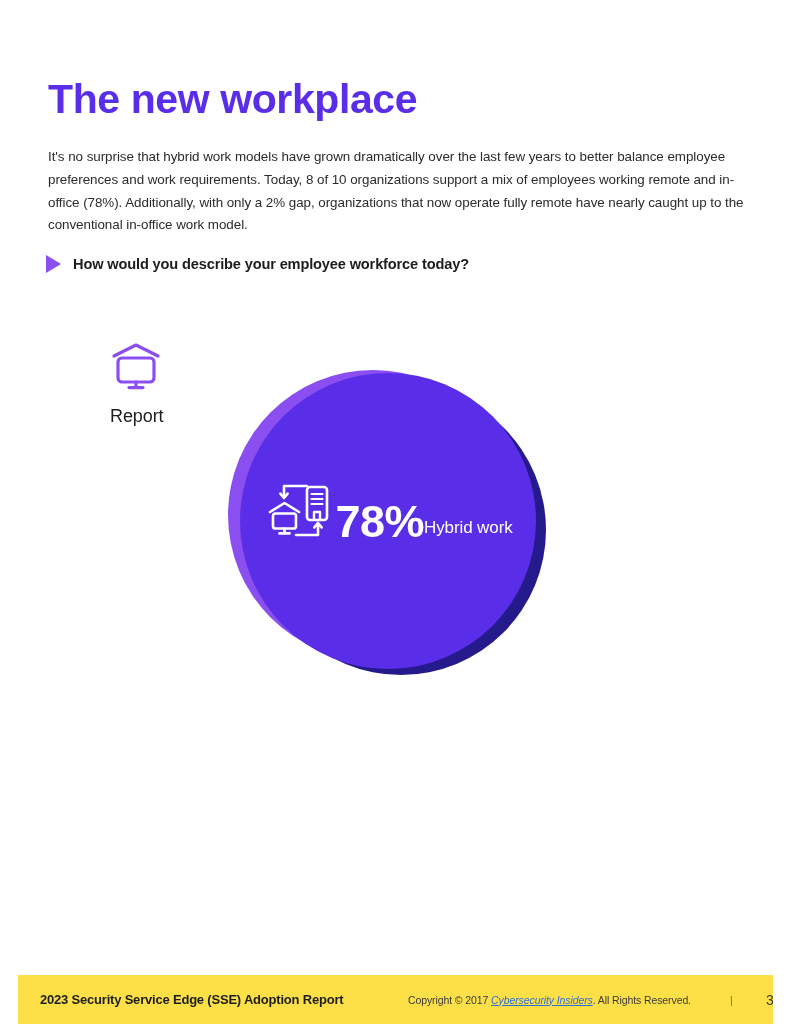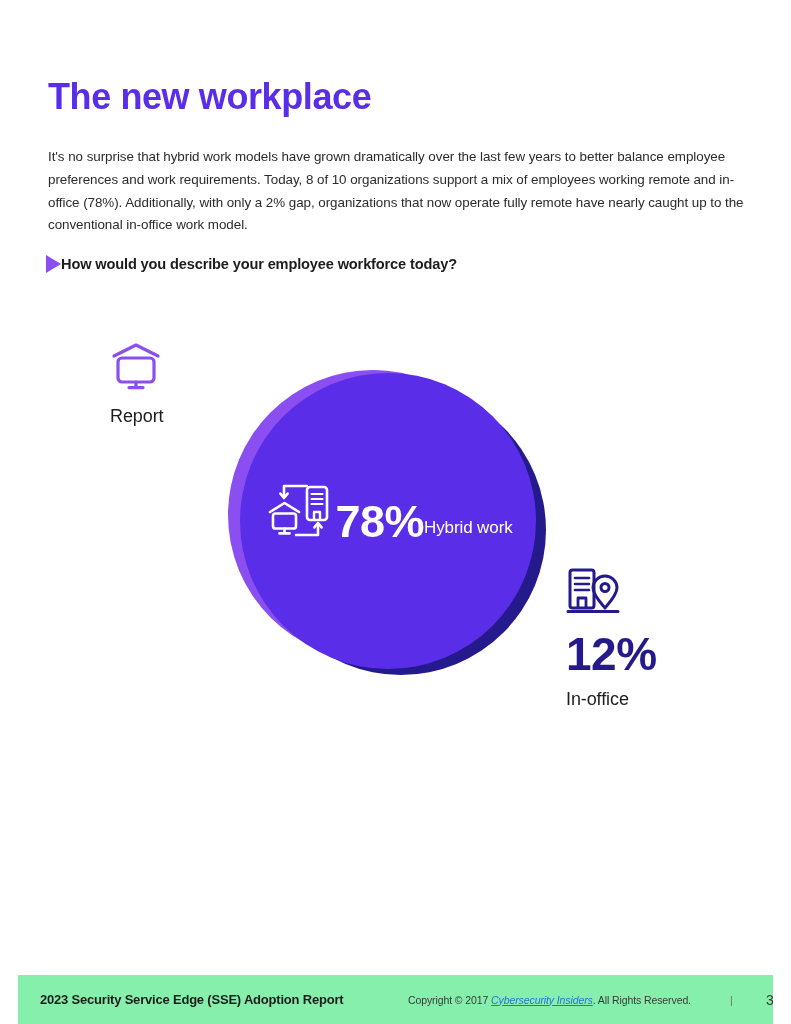--- a/index.html
+++ b/index.html
@@ -20,21 +20,21 @@
     position: absolute;
     inset: 0;
     background: #ffffff;
   }
 
   
   .page-title {
     position: absolute;
     left: 48px;
     top: 48px;
-    font-size: 36px;
+    font-size: 41px;
     font-weight: bold;
     color: #5a2ee8;
     letter-spacing: -0.4px;
     line-height: 1.1;
     margin-top: 29px;
   }
 
   
   .intro {
     position: absolute;
@@ -47,20 +47,21 @@
     letter-spacing: -0.05px;
   }
 
   
   .question-row {
     position: absolute;
     left: 46px;
     top: 255px;
     display: flex;
     align-items: center;
+    gap: 12px;
   }
   .bullet-triangle {
     width: 0;
     height: 0;
     border-left: 15px solid #8b4ef0;
     border-top: 9px solid transparent;
     border-bottom: 9px solid transparent;
     flex: none;
   }
   .question-text {
@@ -177,21 +178,21 @@
     letter-spacing: -0.1px;
   }
 
   
   .footer {
     position: absolute;
     left: 18px;
     right: 18px;
     bottom: 0;
     top: 975px;
-    background: #86efac;
+    background: #fde047;
     display: flex;
     align-items: center;
   }
   .footer-title {
     position: absolute;
     left: 22px;
     font-size: 13px;
     font-weight: bold;
     color: #1d1d1d;
     letter-spacing: -0.2px;
@@ -273,36 +274,20 @@
           <path d="M51 37 L51 29 L57 29 L57 37" stroke="#ffffff" stroke-width="2.4" stroke-linejoin="round" fill="none"></path>
 
           <path d="M33 52 L55 52 L55 41" stroke="#ffffff" stroke-width="2.6" stroke-linecap="round" stroke-linejoin="round" fill="none"></path>
           <path d="M51.4 44.4 L55 40 L58.6 44.4" stroke="#ffffff" stroke-width="2.6" stroke-linecap="round" stroke-linejoin="round" fill="none"></path>
         </svg>
       </span>
       <div class="hybrid-value">78%</div>
       <div class="hybrid-label">Hybrid work</div>
     </div>
 
-    <div class="stat-office">
-      <span>
-        <svg width="54" height="48" viewBox="0 0 54 48" fill="none" aria-hidden="true">
-          <rect x="4" y="5" width="24" height="38" rx="2.5" stroke="#241a8c" stroke-width="3" fill="none"></rect>
-          <path d="M9 13 L23 13" stroke="#241a8c" stroke-width="2.6" stroke-linecap="round"></path>
-          <path d="M9 19 L23 19" stroke="#241a8c" stroke-width="2.6" stroke-linecap="round"></path>
-          <path d="M9 25 L23 25" stroke="#241a8c" stroke-width="2.6" stroke-linecap="round"></path>
-          <path d="M12 43 L12 33 L20 33 L20 43" stroke="#241a8c" stroke-width="2.8" stroke-linejoin="round" fill="none"></path>
-          <path d="M39 11 C45.6 11 51 16.3 51 22.8 C51 30 43 38 39 43 C35 38 27 30 27 22.8 C27 16.3 32.4 11 39 11 Z" stroke="#241a8c" stroke-width="3" stroke-linejoin="round" fill="none"></path>
-          <circle cx="39" cy="22.5" r="4" stroke="#241a8c" stroke-width="3" fill="none"></circle>
-          <path d="M2 46.5 L52 46.5" stroke="#241a8c" stroke-width="3" stroke-linecap="round"></path>
-        </svg>
-      </span>
-      <div class="stat-value">12%</div>
-      <div class="stat-label">In-office</div>
-    </div>
 
   </div>
 
   <div class="footer">
     <span class="footer-title">2023 Security Service Edge (SSE) Adoption Report</span>
     <span class="footer-copy"><span>Copyright © 2017 </span><a class="footer-link" href="#">Cybersecurity Insiders</a><span>. All Rights Reserved.</span></span>
     <span class="footer-sep">|</span>
     <span class="footer-page">3</span>
   </div>
 

